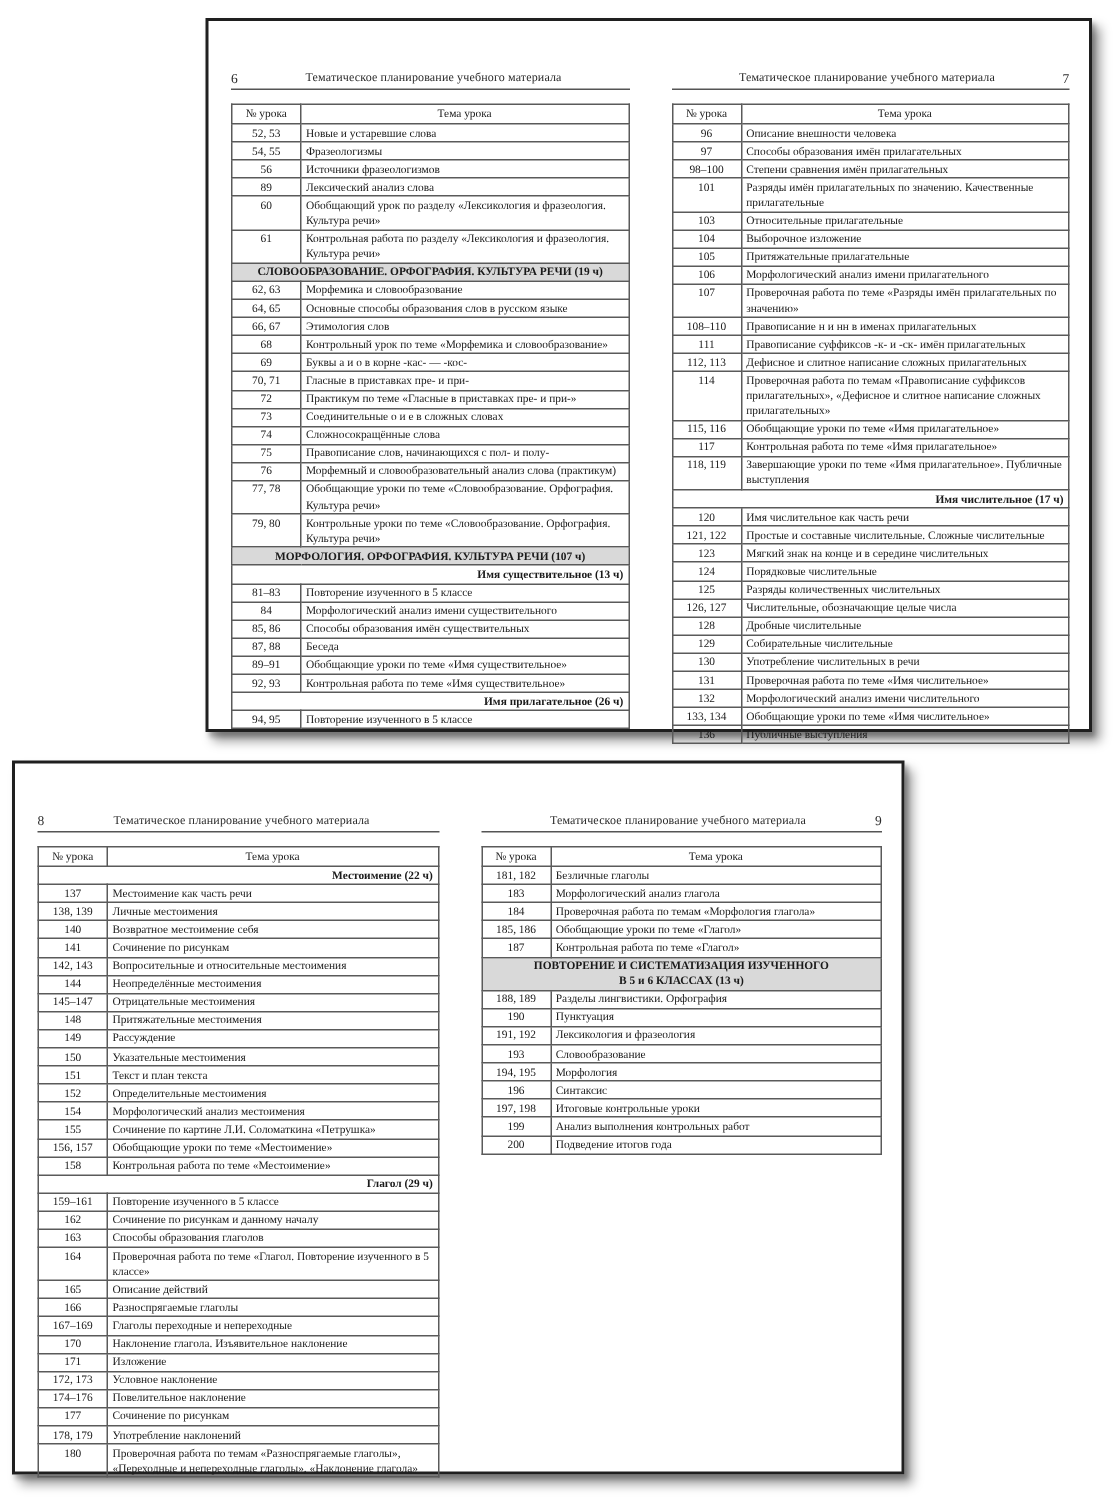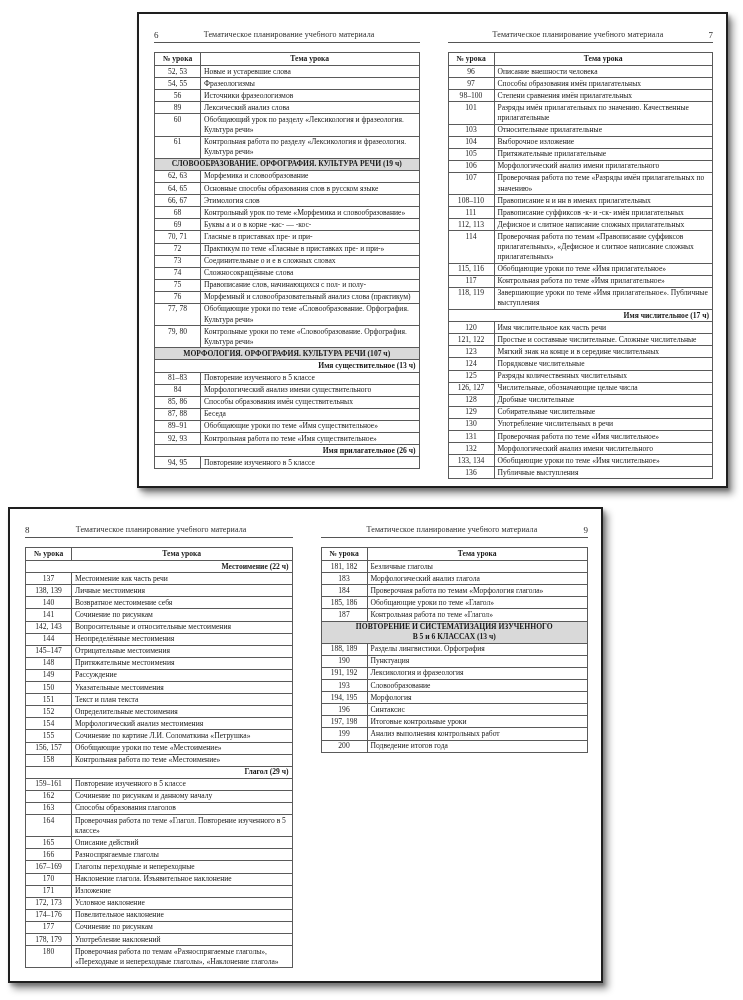--- a/index.html
+++ b/index.html
@@ -36,38 +36,38 @@
     align-items: flex-end;
     border-bottom: 0.8px solid #555;
     padding-bottom: 2px;
     margin-bottom: 9px;
     font-size: 8px;
     line-height: 10px;
     color: #2b2b2b;
     letter-spacing: 0.1px;
   }
   .running-head .pg-num { font-size: 9px; font-weight: normal; }
-  .running-head .title  { flex: 1; text-align: center; }
+  .running-head .title  { flex: 1; text-align: center; margin-top: 17px; }
 
   table.lessons {
     width: 100%;
     border-collapse: collapse;
     table-layout: fixed;
   }
   table.lessons col.c-num   { width: 46px; }
   table.lessons th, table.lessons td {
     border: 0.7px solid #5a5a5a;
     font-size: 7.6px;
     line-height: 10.1px;
     padding: 0.5px 3px;
     vertical-align: top;
     overflow: hidden;
   }
   table.lessons thead th {
-    font-weight: bold;
+    font-weight: normal;
     text-align: center;
     padding: 1px 2px;
   }
   td.num   { text-align: center; white-space: nowrap; padding-left: 1px; padding-right: 1px; }
   td.topic { text-align: left; }
   td.section {
     background: #d9d9d9;
     font-weight: bold;
     text-align: center;
     white-space: pre-line;

